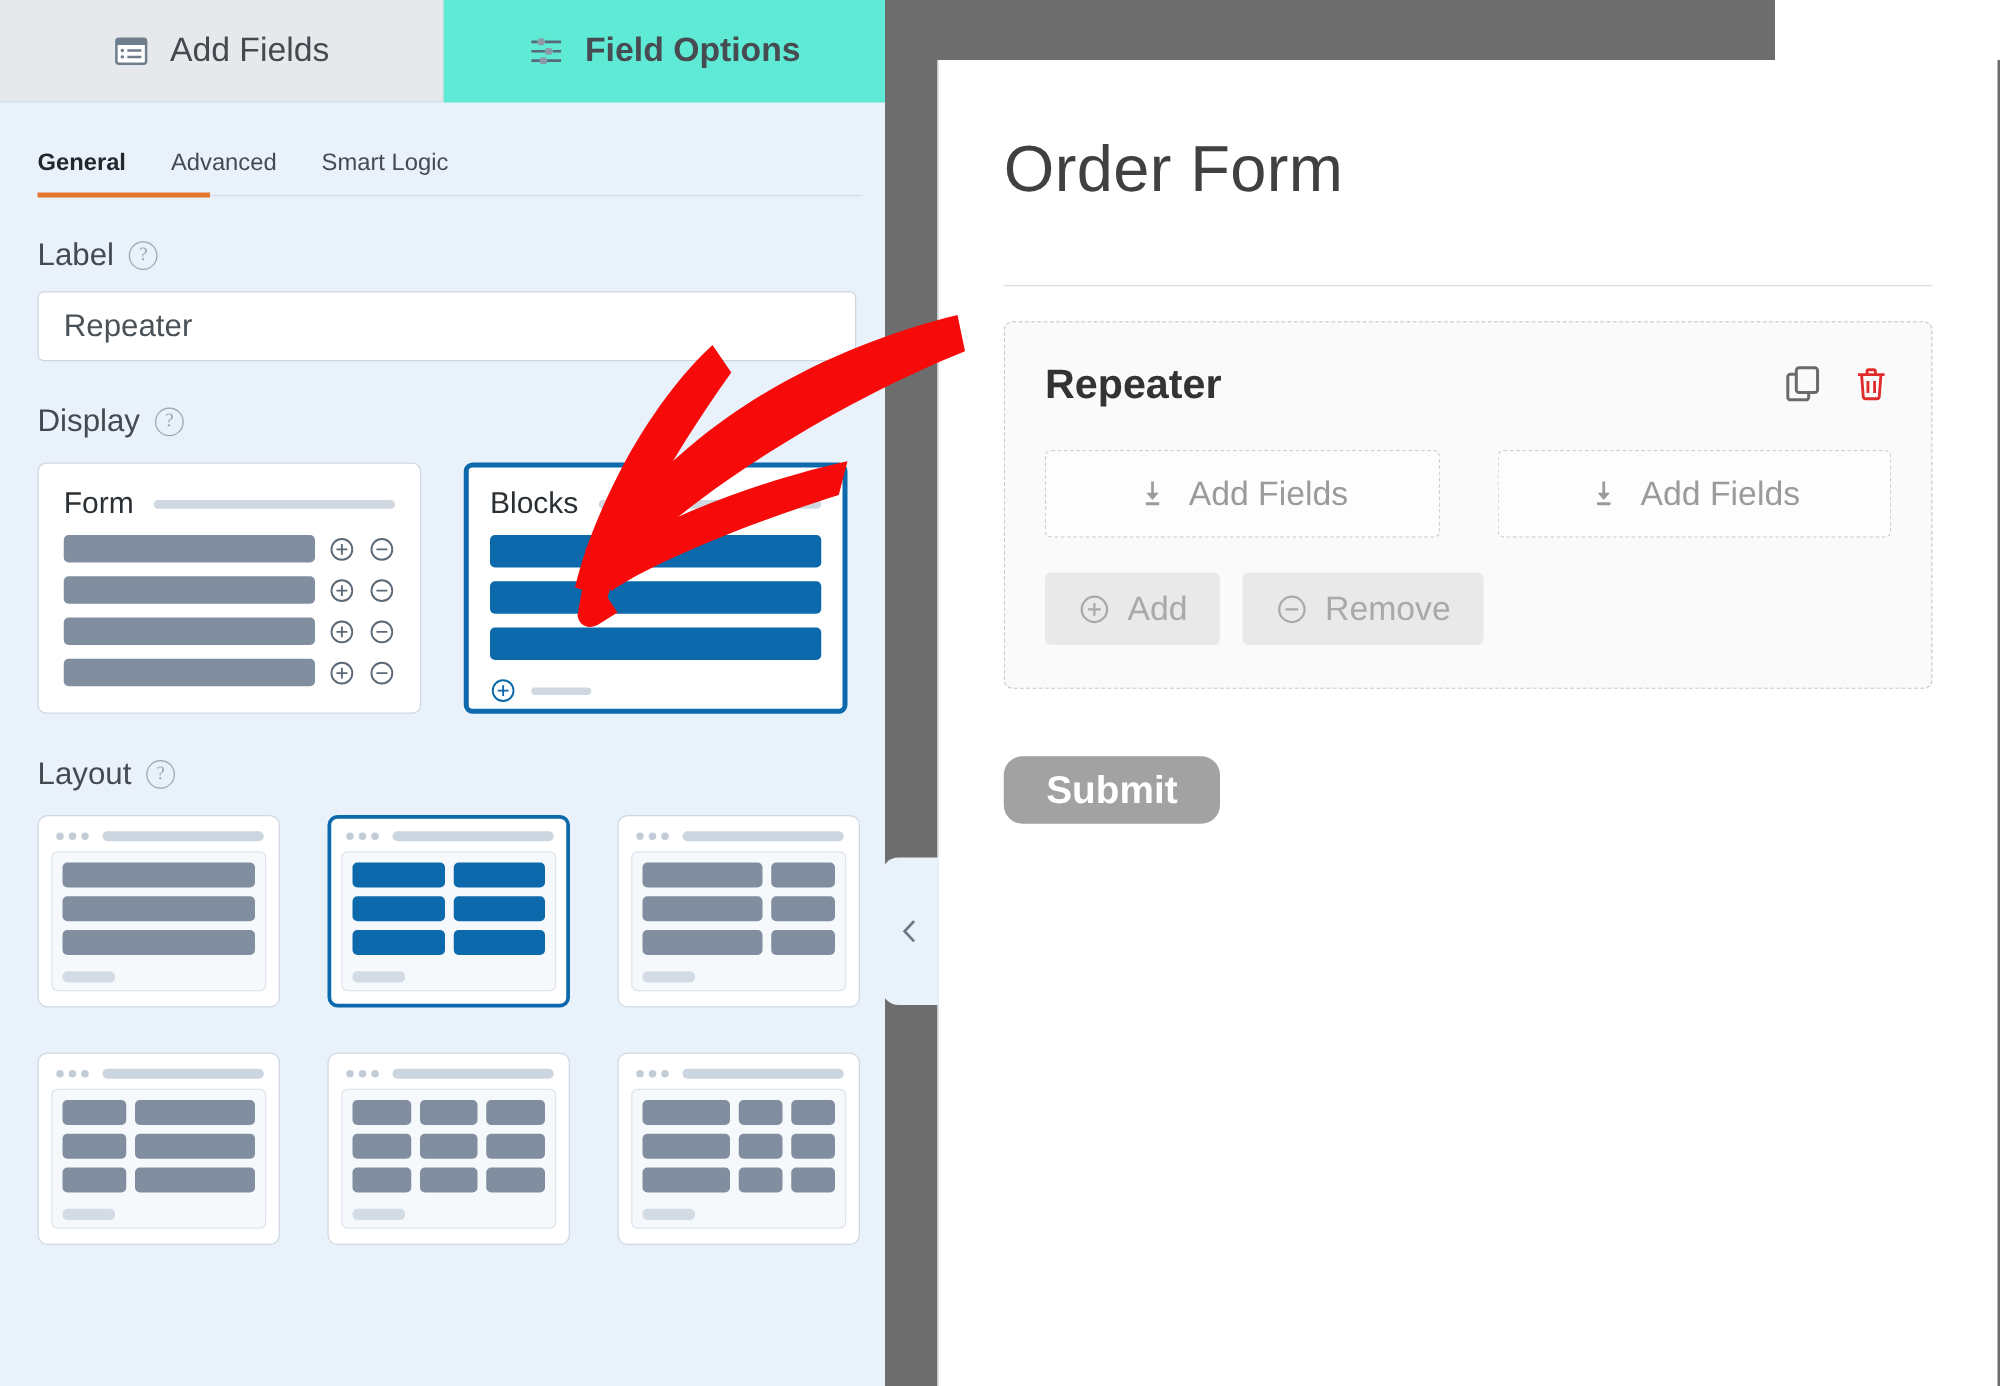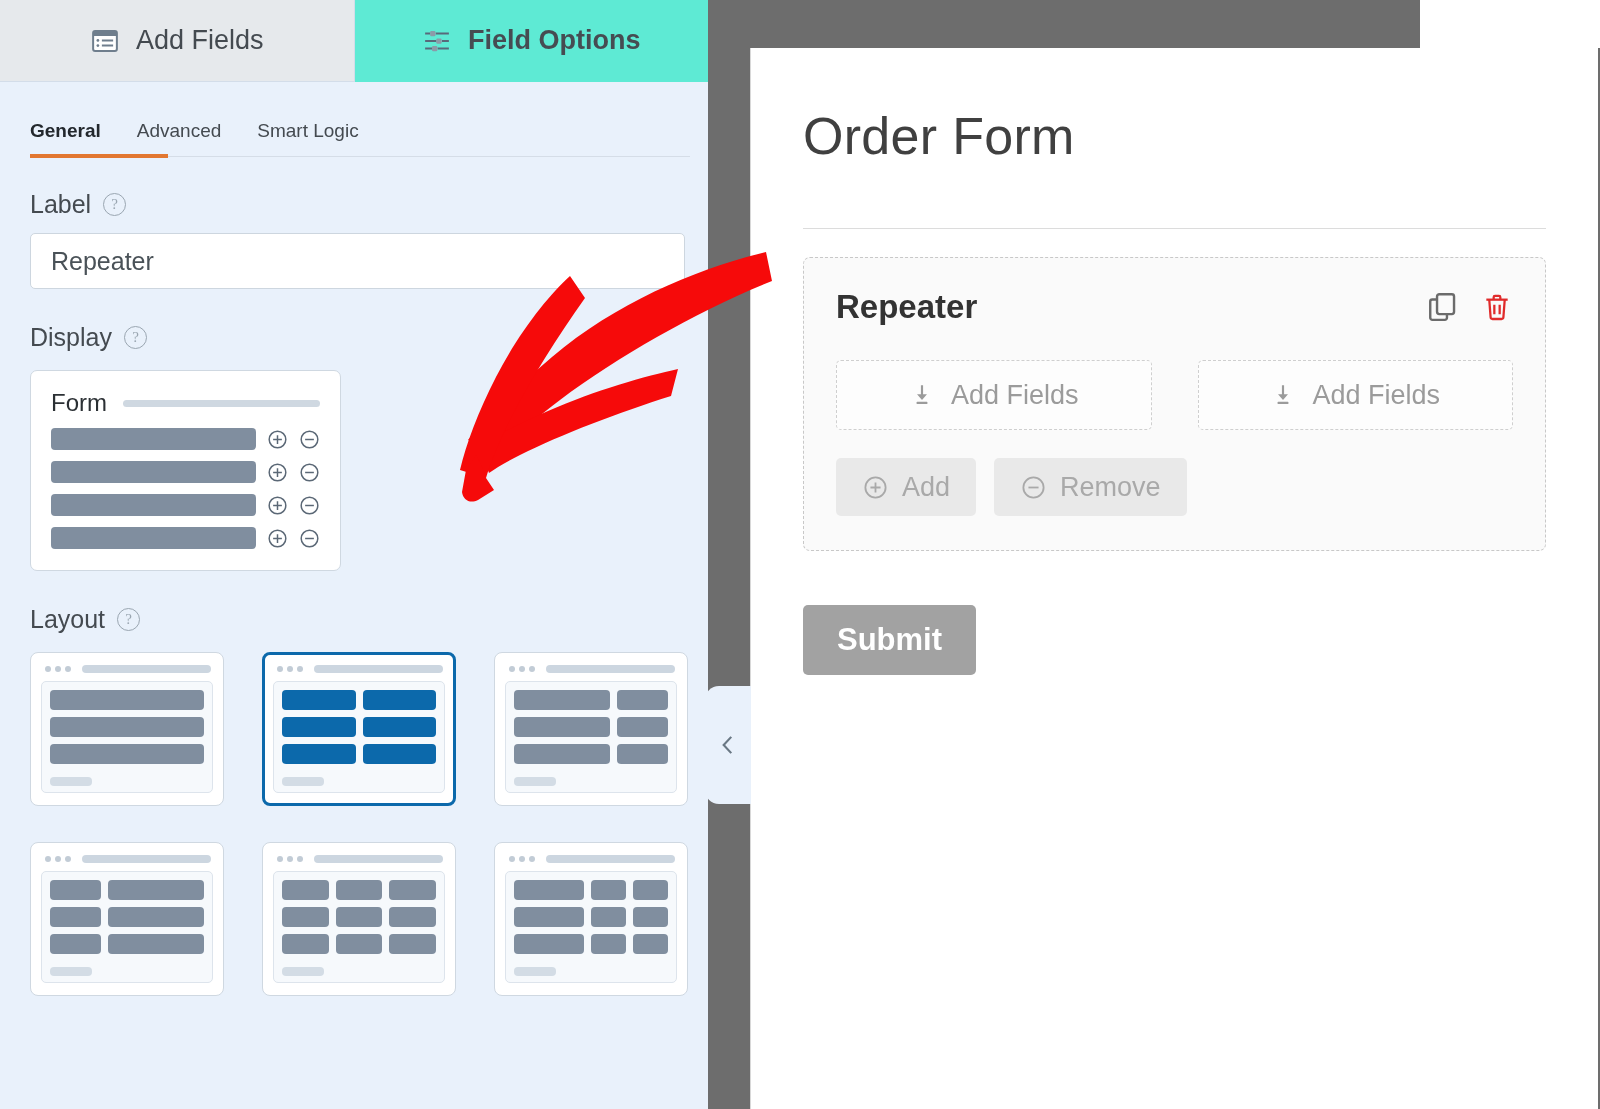--- a/index.html
+++ b/index.html
@@ -187,22 +187,22 @@
   }
   .addrem { display: flex; gap: 18px; margin-top: 28px; }
   .btn-soft {
     background: #e9e9e9; color: #a9a9a9; border: none; border-radius: 5px;
     height: 58px; padding: 0 26px;
     display: flex; align-items: center; gap: 13px;
     font-size: 27px; font-family: "Liberation Sans", sans-serif; cursor: pointer;
   }
   .submit-btn {
     margin-top: 54px; margin-left: 0;
-    background: #a2a2a2; color: #fff; border: none; border-radius: 5px;
-    height: 70px; padding: 0 34px; font-size: 31px; font-weight: bold;
+    background: #a2a2a2; color: #fff; border: none; border-radius: 15px;
+    height: 54px; padding: 0 34px; font-size: 31px; font-weight: bold;
     font-family: "Liberation Sans", sans-serif; cursor: pointer;
   }
 
   
   .arrow-layer { position: absolute; left: 0; top: 0; width: 1600px; height: 1109px; pointer-events: none; z-index: 20; }
 </style>
 </head>
 <body>
 
 <div id="root">
@@ -391,20 +391,42 @@
                 <circle cx="12" cy="12" r="9.5"></circle>
                 <path d="M12 7v10M7 12h10"></path>
               </svg>
             <svg class="ico-circ" viewBox="0 0 24 24" fill="none" stroke="#5b6876" stroke-width="1.7">
                 <circle cx="12" cy="12" r="9.5"></circle>
                 <path d="M7 12h10"></path>
               </svg>
           </div>
         </div>
 
+        <div class="disp-card selected">
+          <div class="disp-head">
+            <span class="disp-title">Blocks</span>
+            <span class="disp-headbar"></span>
+          </div>
+          <div class="rowline">
+            <span class="rowbar blue"></span>
+          </div>
+          <div class="rowline">
+            <span class="rowbar blue"></span>
+          </div>
+          <div class="rowline">
+            <span class="rowbar blue"></span>
+          </div>
+          <div class="blocks-foot">
+            <svg class="ico-circ" viewBox="0 0 24 24" fill="none" stroke="#0c69ab" stroke-width="1.7">
+                <circle cx="12" cy="12" r="9.5"></circle>
+                <path d="M12 7v10M7 12h10"></path>
+              </svg>
+            <span class="fbar"></span>
+          </div>
+        </div>
       </div>
 
       
       <div class="opt-label">
         <span>Layout</span>
         <span class="help-circle">?</span>
       </div>
 
       <div class="layout-grid">
 

